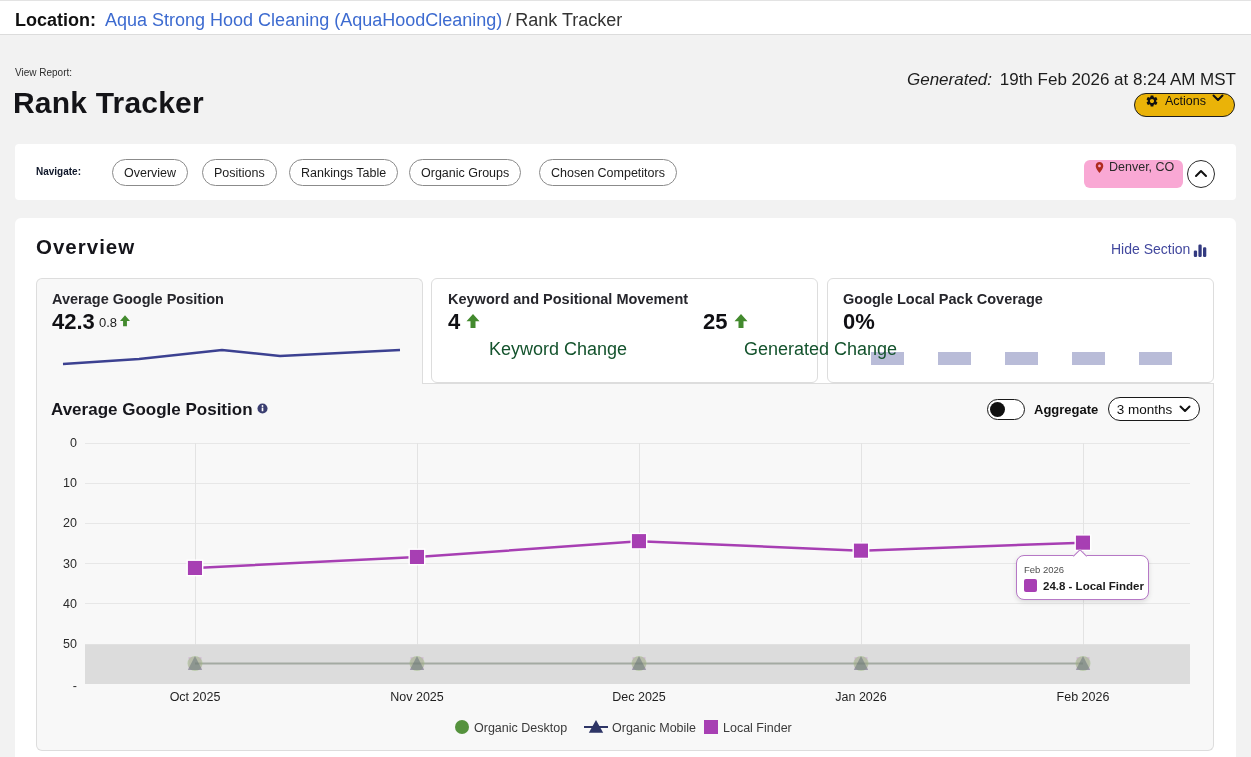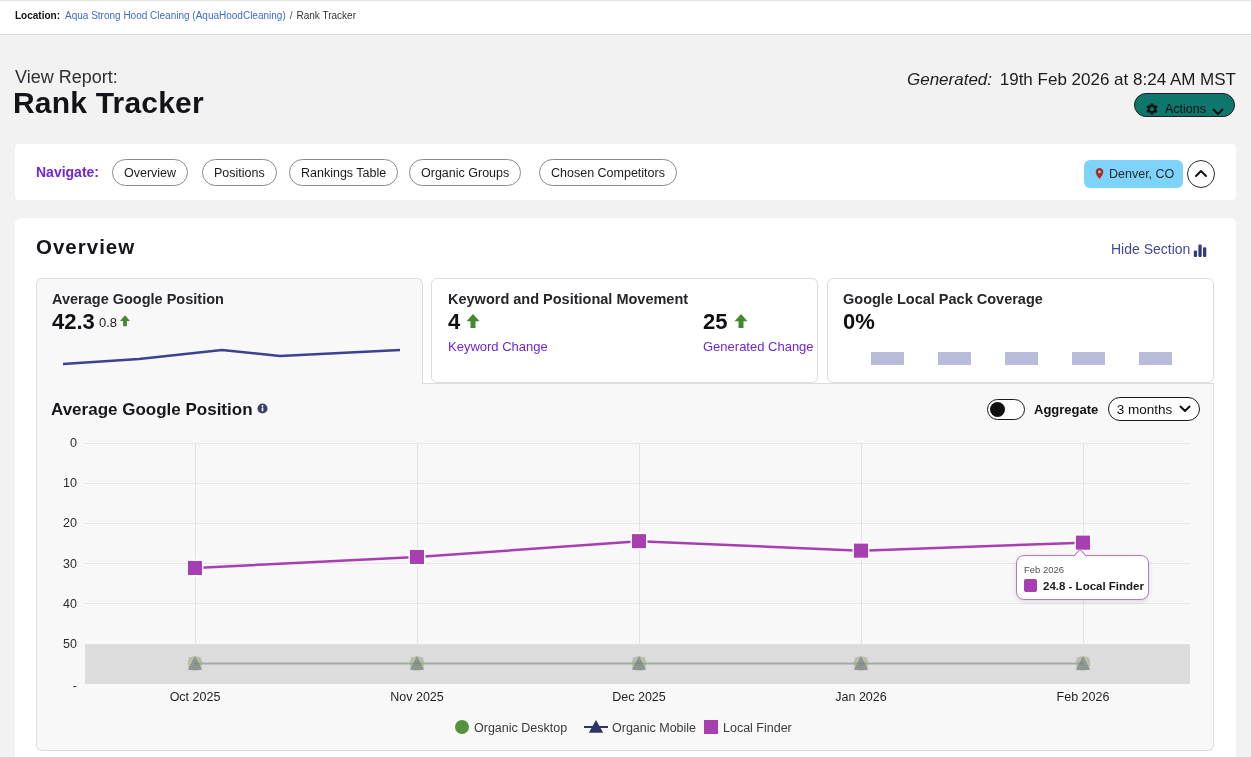--- a/index.html
+++ b/index.html
@@ -2,52 +2,52 @@
 <html><head>
 <meta charset="utf-8">
 <style>
 * { margin:0; padding:0; box-sizing:border-box; }
 html,body { width:1251px; height:757px; overflow:hidden; }
 body { font-family:"Liberation Sans", sans-serif; background:#f2f2f2; position:relative; }
 .abs { position:absolute; }
 
 
 #topbar { left:0; top:0; width:1251px; height:35px; background:#fff; border-top:1px solid #e3e3e3; border-bottom:1px solid #dcdcdc; }
-#crumb { left:15px; top:10px; font-size:10px; color:#333; }
+#crumb { left:15px; top:10px; font-size:18px; color:#333; }
 #crumb b { color:#101010; font-weight:bold; }
 #crumb a { color:#3d6bd0; text-decoration:none; }
 #crumb .sep { color:#555; padding:0 4px; }
 
 
-#viewreport { left:15px; top:67px; font-size:18px; color:#2e2e2e; }
+#viewreport { left:15px; top:67px; font-size:10px; color:#2e2e2e; }
 #title { left:13px; top:86px; font-size:30px; font-weight:bold; color:#141418; letter-spacing:0.2px; }
 #generated { right:15px; top:70px; font-size:17px; color:#1c1c1c; }
 #generated i { margin-right:3px; }
-#actionsbtn { right:16px; top:93px; height:24px; border:1px solid #1f1f1f; border-radius:13px; background:#0f766e; display:flex; align-items:flex-end; padding:0 10px; gap:6px; font-size:12.5px; color:#101010; z-index:4; }
+#actionsbtn { right:16px; top:93px; height:24px; border:1px solid #1f1f1f; border-radius:13px; background:#eab308; display:flex; align-items:flex-start; padding:0 10px; gap:6px; font-size:12.5px; color:#101010; z-index:4; }
 
 
 #navbar { left:15px; top:144px; width:1221px; height:56px; background:#fff; border-radius:4px; }
-#navlabel { left:36px; top:155px; font-size:14px; font-weight:bold; color:#6d28d9; line-height:34px; }
+#navlabel { left:36px; top:155px; font-size:10px; font-weight:bold; color:#0f172a; line-height:34px; }
 .pill { position:absolute; top:159px; height:27px; border:1px solid #8b8b8b; border-radius:13.5px; background:#fff; font-size:12.5px; color:#1c1c1c; display:flex; align-items:center; padding:0 11px; white-space:nowrap; }
-#denver { left:1084px; top:159.5px; white-space:nowrap; height:28px; background:#7dd3fc; border-radius:6px; display:flex; align-items:center; padding:0 9px; gap:3px; font-size:12.5px; color:#2a2a2a; }
+#denver { left:1084px; top:159.5px; white-space:nowrap; height:28px; background:#f9a8d4; border-radius:6px; display:flex; padding:0 9px; gap:3px; font-size:12.5px; color:#2a2a2a; }
 #circlebtn { left:1187px; top:159.5px; width:28px; height:28px; border:1.5px solid #2a2a2a; border-radius:50%; background:#fff; display:flex; align-items:center; justify-content:center; }
 
 
 #section { left:15px; top:218px; width:1221px; height:539px; background:#fff; border-radius:6px 6px 0 0; }
 #ovh { left:36px; top:235px; font-size:20.5px; font-weight:bold; color:#15151b; letter-spacing:1px; }
 #hidesec { left:1111px; top:241px; font-size:14px; color:#42489e; display:flex; align-items:flex-end; gap:3px; }
 
 
 .card { position:absolute; top:278px; height:105px; background:#fff; border:1px solid #ddd; border-radius:6px; }
 #card1 { left:36px; width:387px; height:106px; background:#f8f8f8; border-bottom:none; border-radius:6px 6px 0 0; z-index:3; }
 #card2 { left:431px; width:387px; }
 #card3 { left:827px; width:387px; }
 .ctitle { position:absolute; font-size:14.5px; font-weight:bold; color:#26262c; z-index:4; }
 .cnum { position:absolute; font-size:22px; font-weight:bold; color:#101014; z-index:4; white-space:nowrap; }
-.csub { position:absolute; font-size:13px; color:#6d28d9; z-index:4; }
+.csub { position:absolute; font-size:18px; color:#14532d; z-index:4;margin-left:41px; }
 .dash { position:absolute; top:352px; width:33px; height:13px; background:#b9bcd8; }
 
 
 #panel { left:36px; top:383px; width:1178px; height:368px; background:#f8f8f8; border:1px solid #ddd; border-top:none; border-radius:0 0 6px 6px; z-index:1; }
 #paneltopline { left:423px; top:383px; width:791px; height:1px; background:#ddd; z-index:2; }
 #charttitle { left:51px; top:400px; font-size:17px; font-weight:bold; color:#16161c; z-index:4; }
 #toggle { left:987px; top:399px; z-index:4; width:38px; height:21px; border:1.5px solid #1a1a1a; border-radius:11px; background:#fff; }
 #knob { position:absolute; left:2px; top:1.5px; width:15px; height:15px; background:#111; border-radius:50%; }
 #agg { left:1034px; top:402px; font-size:13px; font-weight:bold; color:#101010; z-index:4; }
 #months6 { left:1108px; top:397px; z-index:4; width:92px; height:24px; border:1.5px solid #1a1a1a; border-radius:13px; background:#fff; display:flex; align-items:center; justify-content:center; gap:7px; font-size:13.5px; color:#101010; }

